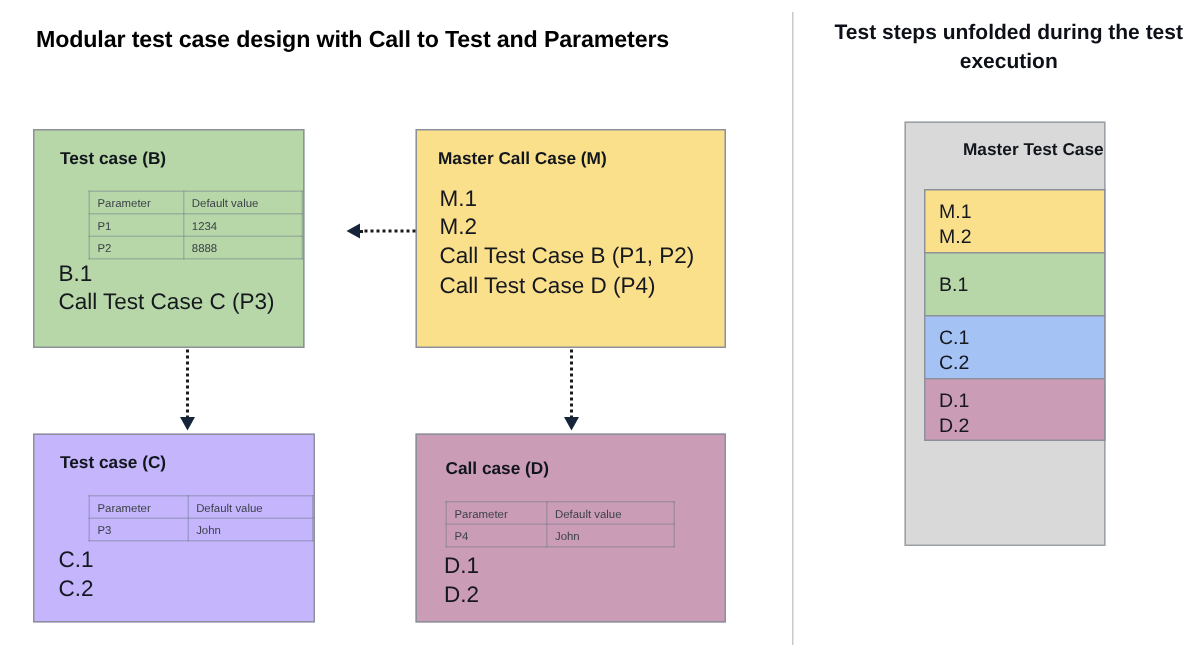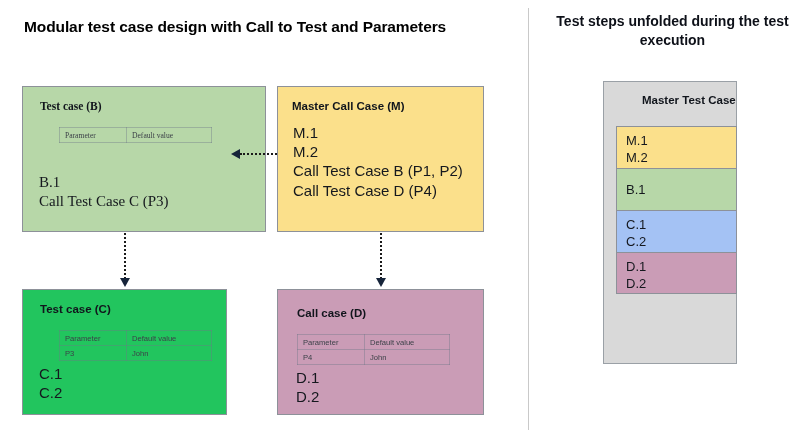--- a/index.html
+++ b/index.html
@@ -85,23 +85,23 @@
     padding: 3px 5px 2px 5px;
     height: 9px;
     font-weight: normal;
     overflow: hidden;
     white-space: nowrap;
   }
   .ptable td.c1 { width: 56px; }
   .ptable td.c2 { width: 74px; }
 
   
-  #box-b  { left: 22px;  top: 86px;  width: 244px; height: 146px; background: #b7d7a8; font-family: Liberation Serif, serif; }
+  #box-b  { left: 22px;  top: 86px;  width: 181px; height: 146px; background: #b7d7a8; }
   #box-m  { left: 277px; top: 86px;  width: 207px; height: 146px; background: #fbe08b; }
-  #box-c  { left: 22px;  top: 289px; width: 205px; height: 126px; background: #22c55e; }
+  #box-c  { left: 22px;  top: 289px; width: 188px; height: 126px; background: #c4b5fd; }
   #box-d  { left: 277px; top: 289px; width: 207px; height: 126px; background: #ca9cb6; }
 
   #box-b .ptable { left: 36px; top: 40px; }
   #box-c .ptable { left: 36px; top: 40px; }
   #box-d .ptable { left: 19px; top: 44px; }
 
   #box-b .tc-steps { top: 86px; }
   #box-m .tc-title { left: 14px; top: 13px; }
   #box-m .tc-steps { left: 15px; top: 36px; }
   #box-c .tc-steps { top: 74px; }
@@ -189,20 +189,28 @@
 
 <div class="abs divider"></div>
 
 <div class="abs tcbox" id="box-b">
   <div class="tc-title">Test case (B)</div>
   <table class="ptable">
     <tbody>
         <tr>
       <td class="c1">Parameter</td>
       <td class="c2">Default value</td>
+    </tr>
+    <tr>
+      <td class="c1">P1</td>
+      <td class="c2">1234</td>
+    </tr>
+    <tr>
+      <td class="c1">P2</td>
+      <td class="c2">8888</td>
     </tr>
   </tbody>
     </table>
   <div class="tc-steps">B.1
 Call Test Case C (P3)</div>
 </div>
 
 <div class="abs tcbox" id="box-m">
   <div class="tc-title">Master Call Case (M)</div>
   <div class="tc-steps">M.1

